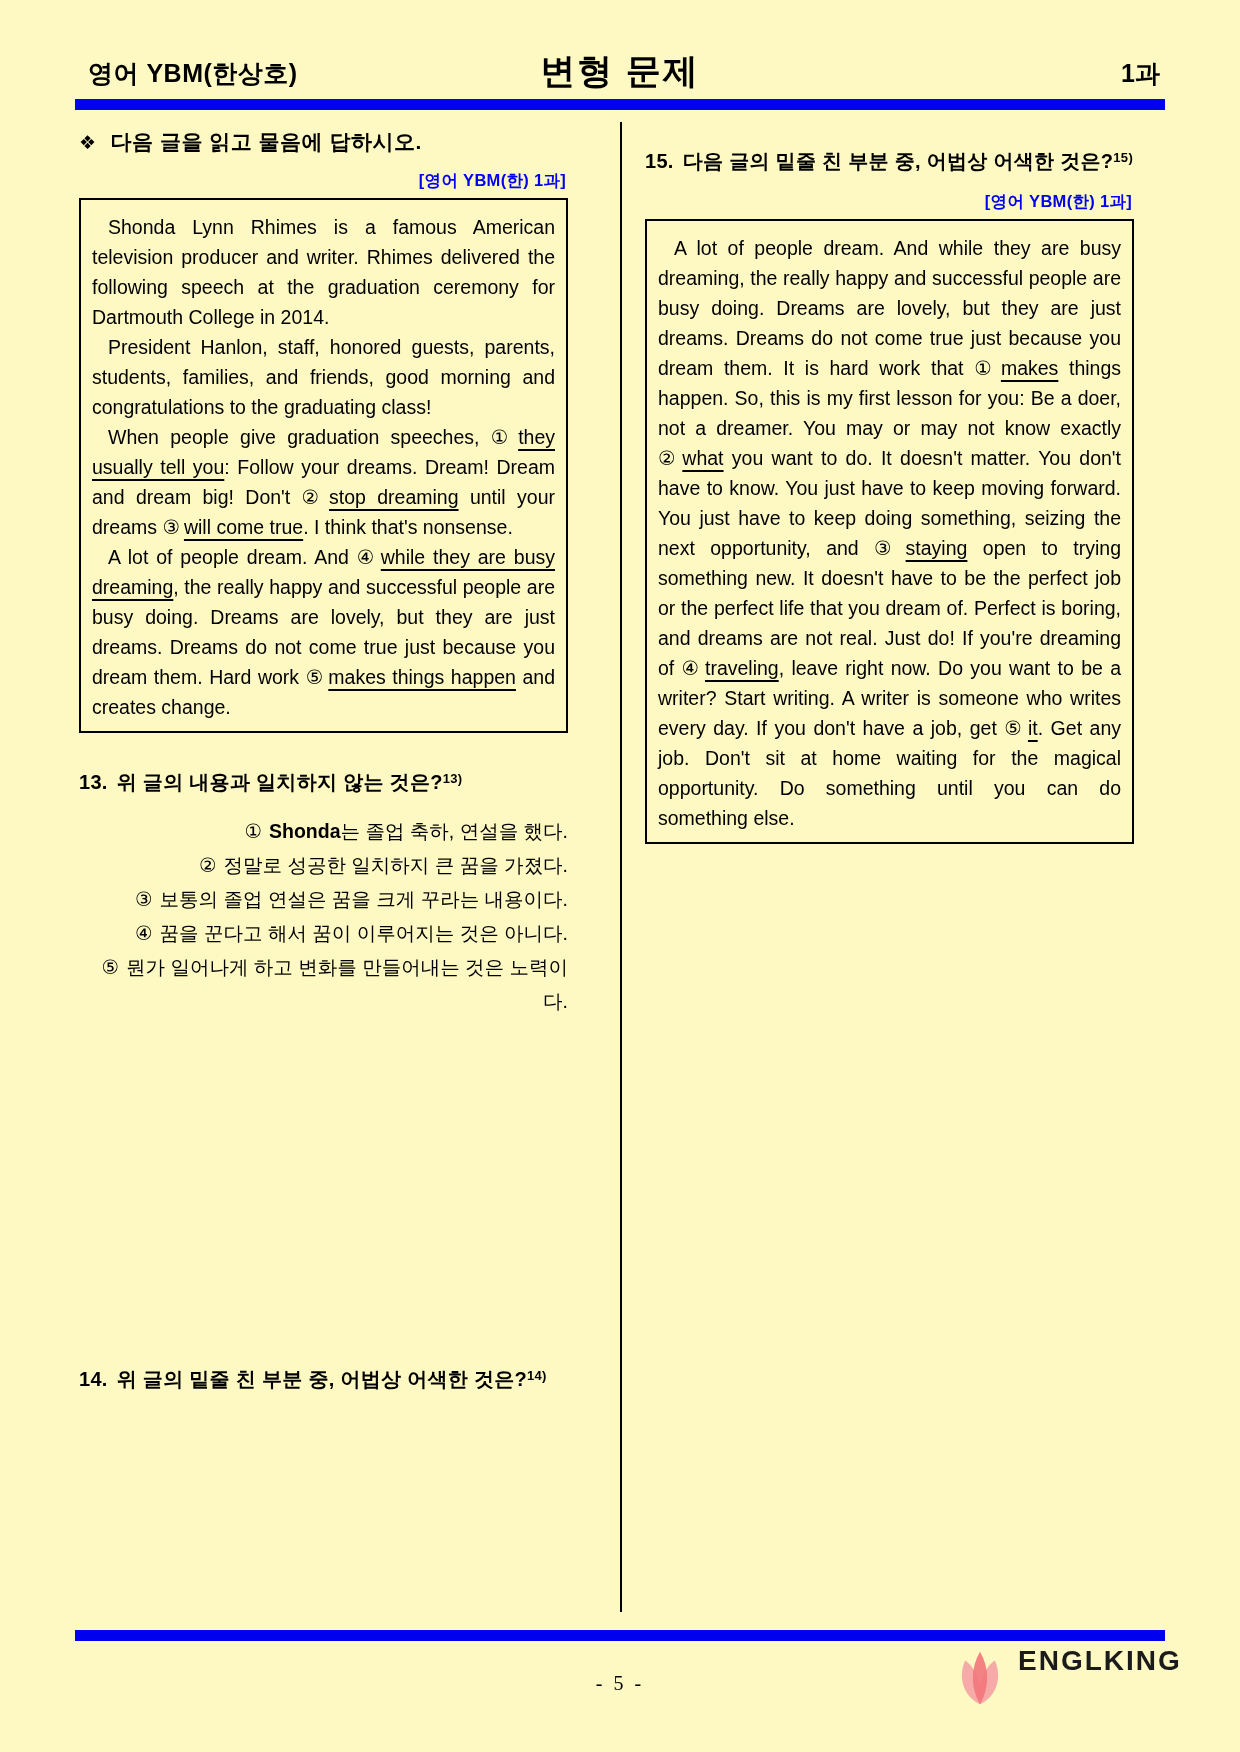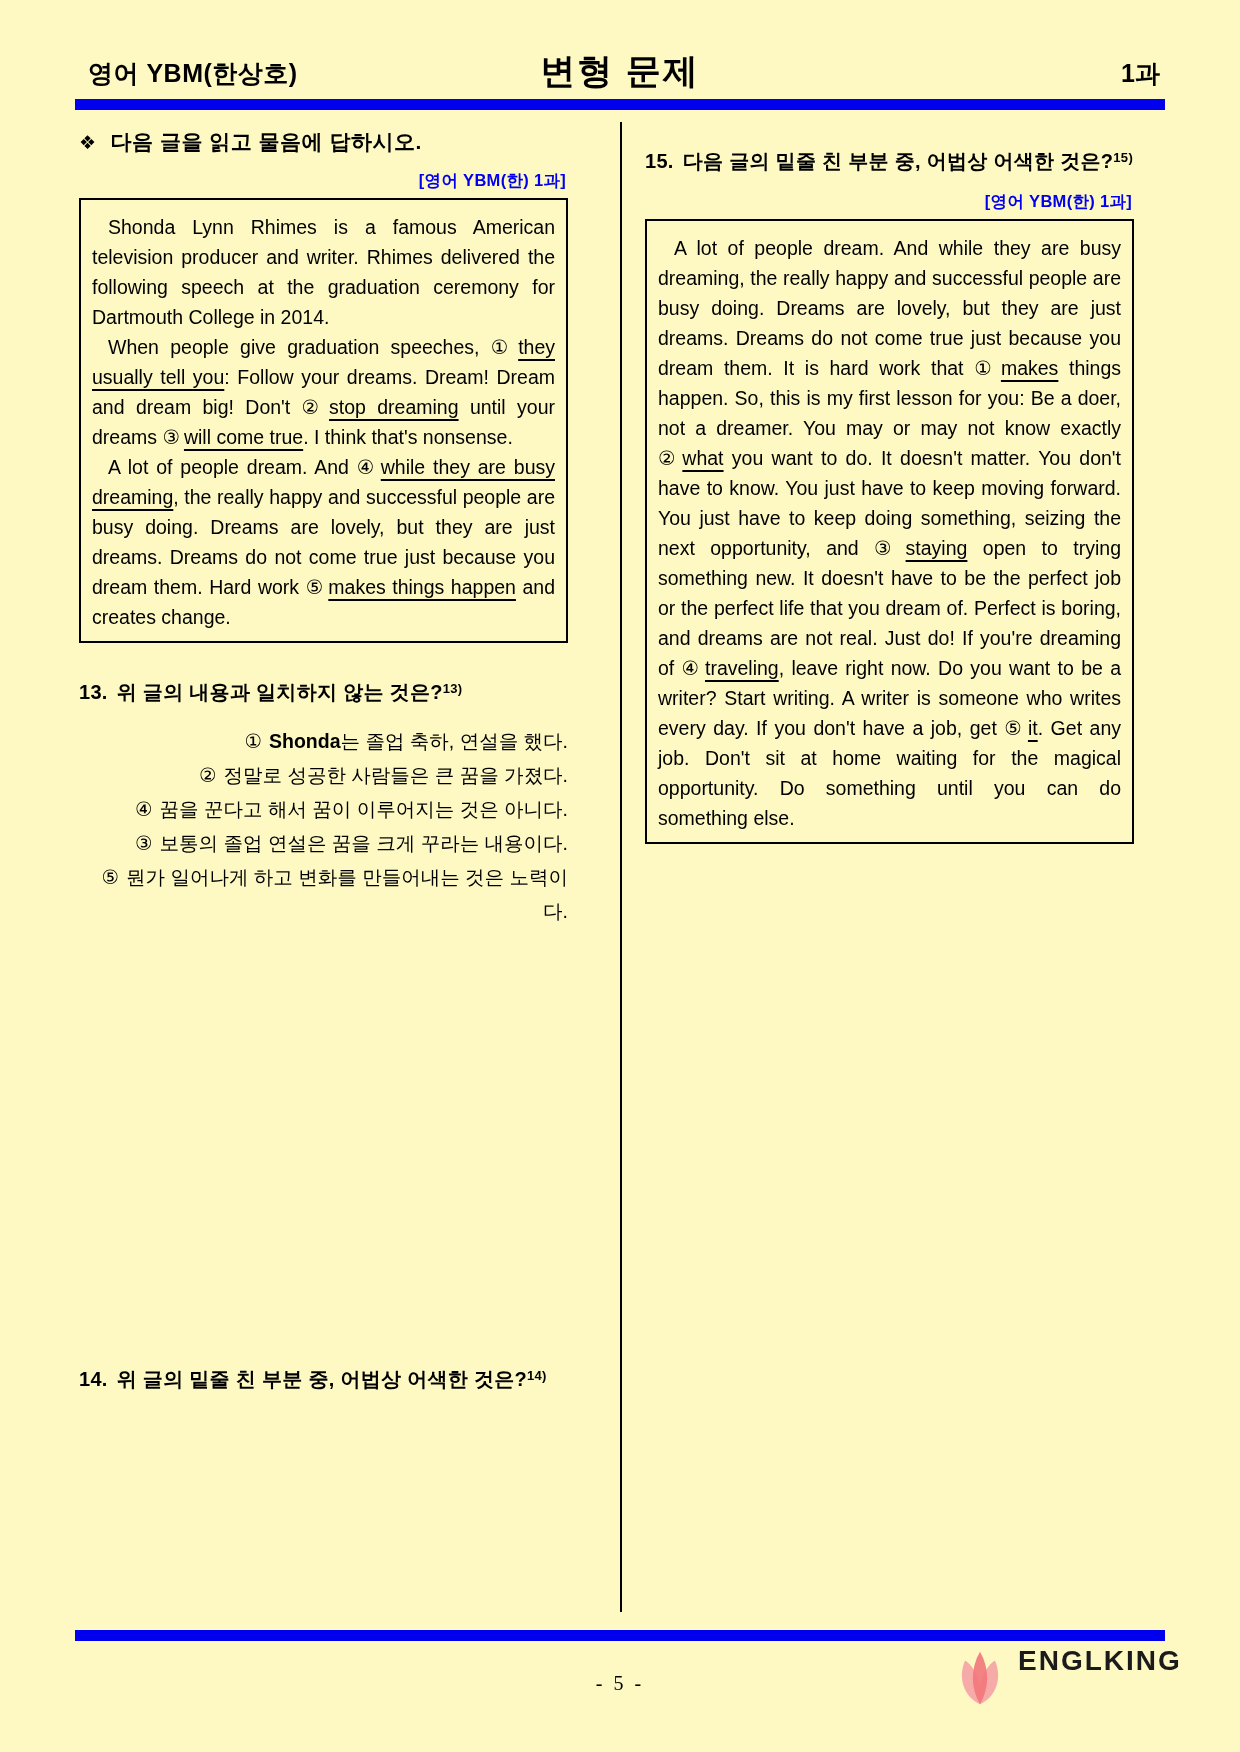--- a/index.html
+++ b/index.html
@@ -76,33 +76,34 @@
 
   <div class="col-divider"></div>
 
   <div class="col col-left">
     <div class="instruction">
       <span class="diamond">❖</span><span>다음 글을 읽고 물음에 답하시오.</span>
     </div>
     <div class="source-tag">[영어 YBM(한) 1과]</div>
     <div class="passage-box">
         <p><span>Shonda Lynn Rhimes is a famous American television producer and writer. Rhimes delivered the following speech at the graduation ceremony for Dartmouth College in 2014.</span></p>
+        <p><span>President Hanlon, staff, honored guests, parents, students, families, and friends, good morning and congratulations to the graduating class!</span></p>
         <p><span>When people give graduation speeches, </span><span class="cn">①</span><span class="u">they usually tell you</span><span>: Follow your dreams. Dream! Dream and dream big! Don't </span><span class="cn">②</span><span class="u">stop dreaming</span><span> until your dreams </span><span class="cn">③</span><span class="u">will come true</span><span>. I think that's nonsense.</span></p>
         <p><span>A lot of people dream. And </span><span class="cn">④</span><span class="u">while they are busy dreaming</span><span>, the really happy and successful people are busy doing. Dreams are lovely, but they are just dreams. Dreams do not come true just because you dream them. Hard work </span><span class="cn">⑤</span><span class="u">makes things happen</span><span> and creates change.</span></p>
       </div>
 
     <div class="qblock">
       <div class="qhead">
         <span class="qnum">13.</span><span>위 글의 내용과 일치하지 않는 것은?</span><span class="qsup">13)</span>
       </div>
       <div class="options">
           <div class="option"><span class="cn">①</span><span class="b">Shonda</span><span>는 졸업 축하, 연설을 했다.</span></div>
-          <div class="option"><span class="cn">②</span><span>정말로 성공한 사람들은 큰 꿈을 가졌다.</span></div>
+          <div class="option"><span class="cn">②</span><span>정말로 성공한 일치하지 큰 꿈을 가졌다.</span></div>
+          <div class="option"><span class="cn">③</span><span>보통의 졸업 연설은 꿈을 크게 꾸라는 내용이다.</span></div>
           <div class="option"><span class="cn">④</span><span>꿈을 꾼다고 해서 꿈이 이루어지는 것은 아니다.</span></div>
-          <div class="option"><span class="cn">③</span><span>보통의 졸업 연설은 꿈을 크게 꾸라는 내용이다.</span></div>
           <div class="option"><span class="cn">⑤</span><span>뭔가 일어나게 하고 변화를 만들어내는 것은 노력이다.</span></div>
         </div>
     </div>
   </div>
 
   <div class="q14-block">
     <div class="qhead">
       <span class="qnum">14.</span><span>위 글의 밑줄 친 부분 중, 어법상 어색한 것은?</span><span class="qsup">14)</span>
     </div>
   </div>

